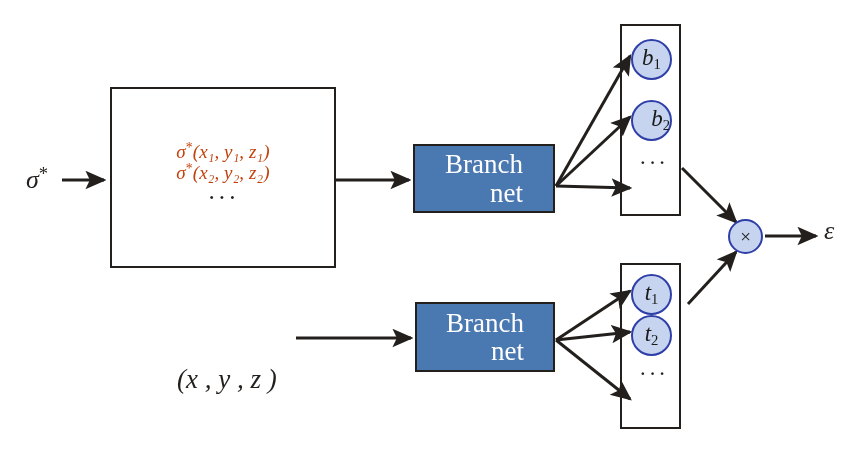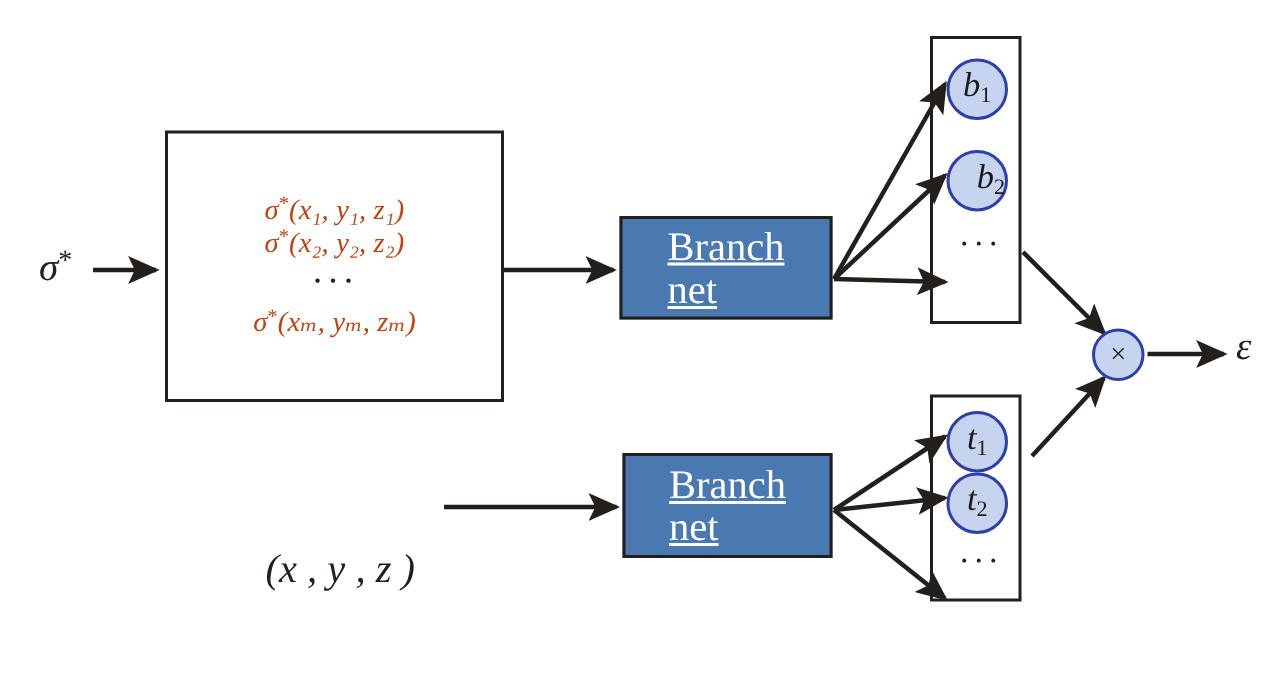--- a/index.html
+++ b/index.html
@@ -73,24 +73,23 @@
     padding: 2px 0 4px 0;
   }
   
   .net-box {
     border: 2.5px solid #231f1c;
     background: #4a78b0;
     color: #ffffff;
     display: flex;
     align-items: center;
     justify-content: center;
-    text-align: left;
+    text-align: right;
     font-size: 27px;
     line-height: 1.05;
-    text-decoration: underline;
   }
   #branch-net {
     left: 413px;
     top: 144px;
     width: 142px;
     height: 69px;
   }
   #trunk-net {
     left: 415px;
     top: 302px;
@@ -104,21 +103,21 @@
     width: 61px;
   }
   #branch-column {
     left: 620px;
     top: 24px;
     height: 192px;
   }
   #trunk-column {
     left: 620px;
     top: 263px;
-    height: 138px;
+    height: 166px;
     text-decoration: underline;
   }
   .neuron {
     position: absolute;
     width: 41px;
     height: 41px;
     border-radius: 50%;
     background: #c6d4f0;
     border: 2.2px solid #2f3fa8;
     box-sizing: border-box;
@@ -219,23 +218,20 @@
   </div>
 
   <div class="node" id="input-box">
     <div class="formula-line">
       <span class="sig">σ</span><sup class="star">*</sup><span class="var">(x₁, y₁, z₁)</span>
     </div>
     <div class="formula-line">
       <span class="sig">σ</span><sup class="star">*</sup><span class="var">(x₂, y₂, z₂)</span>
     </div>
     <div class="ellipsis-line">···</div>
-    <div class="formula-line">
-      <span class="sig">σ</span><sup class="star">*</sup><span class="var">(xₘ, yₘ, zₘ)</span>
-    </div>
   </div>
 
   <div class="node net-box" id="branch-net">
     <div>
       <div>Branch</div>
       <div>net</div>
     </div>
   </div>
 
   <div class="node net-box" id="trunk-net">

